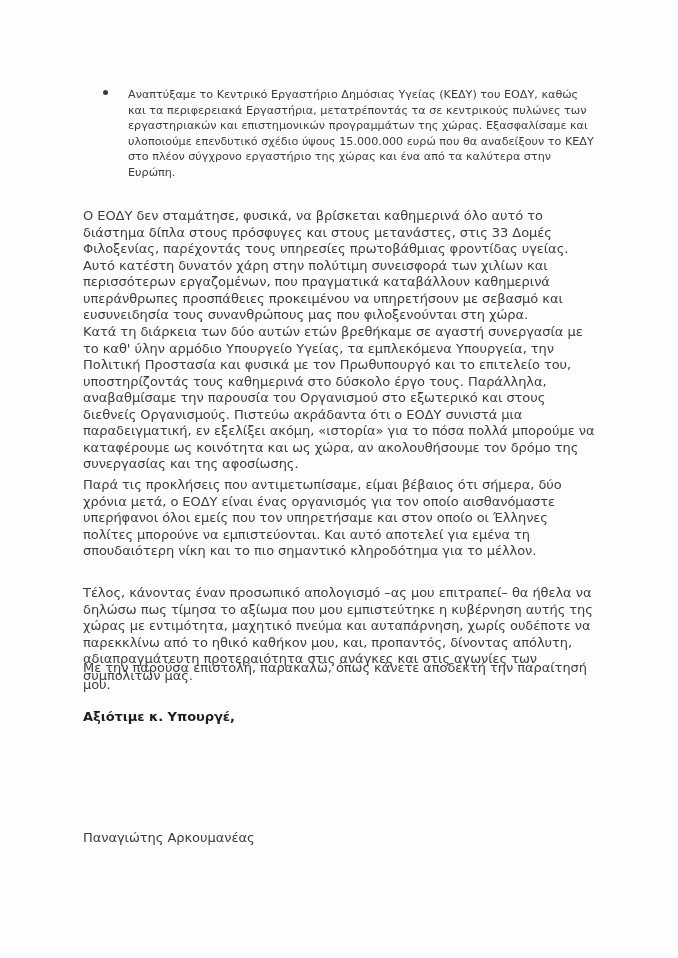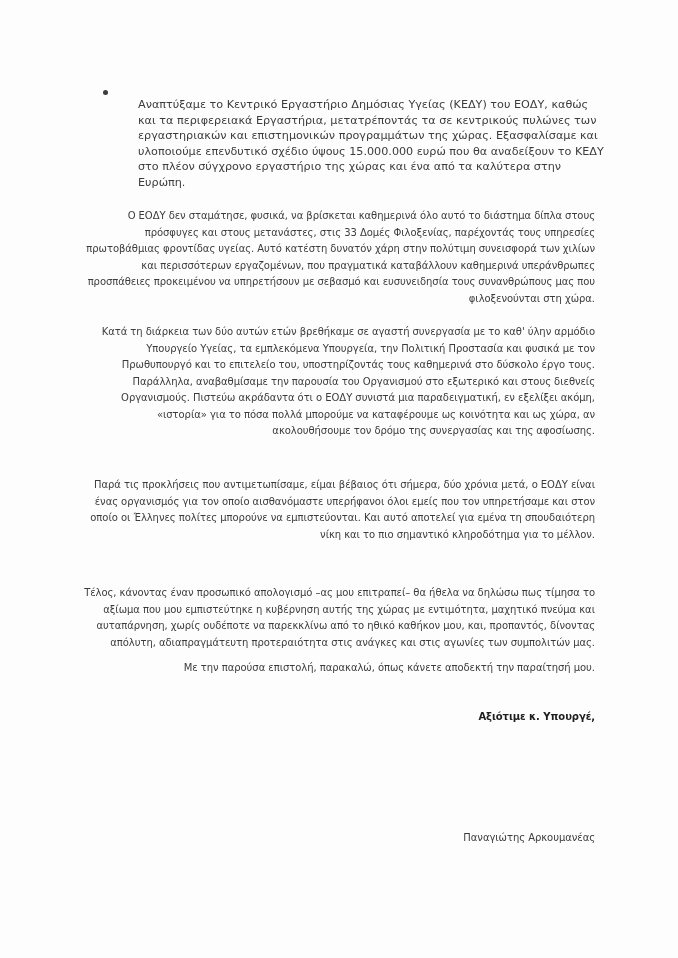--- a/index.html
+++ b/index.html
@@ -19,25 +19,25 @@
     position: absolute;
     left: 0; top: 0;
     width: 678px;
     height: 958px;
     background: #fdfdfd;
   }
   .para {
     position: absolute;
     left: 83px;
     width: 512px;
-    font-size: 10px;
+    font-size: 13px;
     line-height: 16.5px;
     letter-spacing: -0.05px;
     margin: 0;
-    text-align: right;
+    text-align: left;
   }
   .bullet-block {
     position: absolute;
     left: 100px;
     top: 83px;
     width: 495px;
   }
   .bullet-dot {
     position: absolute;
     left: 3px;
@@ -47,21 +47,21 @@
     border-radius: 50%;
     background: #3c3c3c;
   }
   .bullet-text {
     position: absolute;
     left: 24px;
     top: 0;
     width: 468px;
     font-size: 11.2px;
     line-height: 15.6px;
-    margin: 14px;
+    margin: 4px;
   }
   .bold {
     font-weight: bold;
     color: #1e1e1e;
   }
 </style>
 </head>
 <body>
 
 <div class="page">

